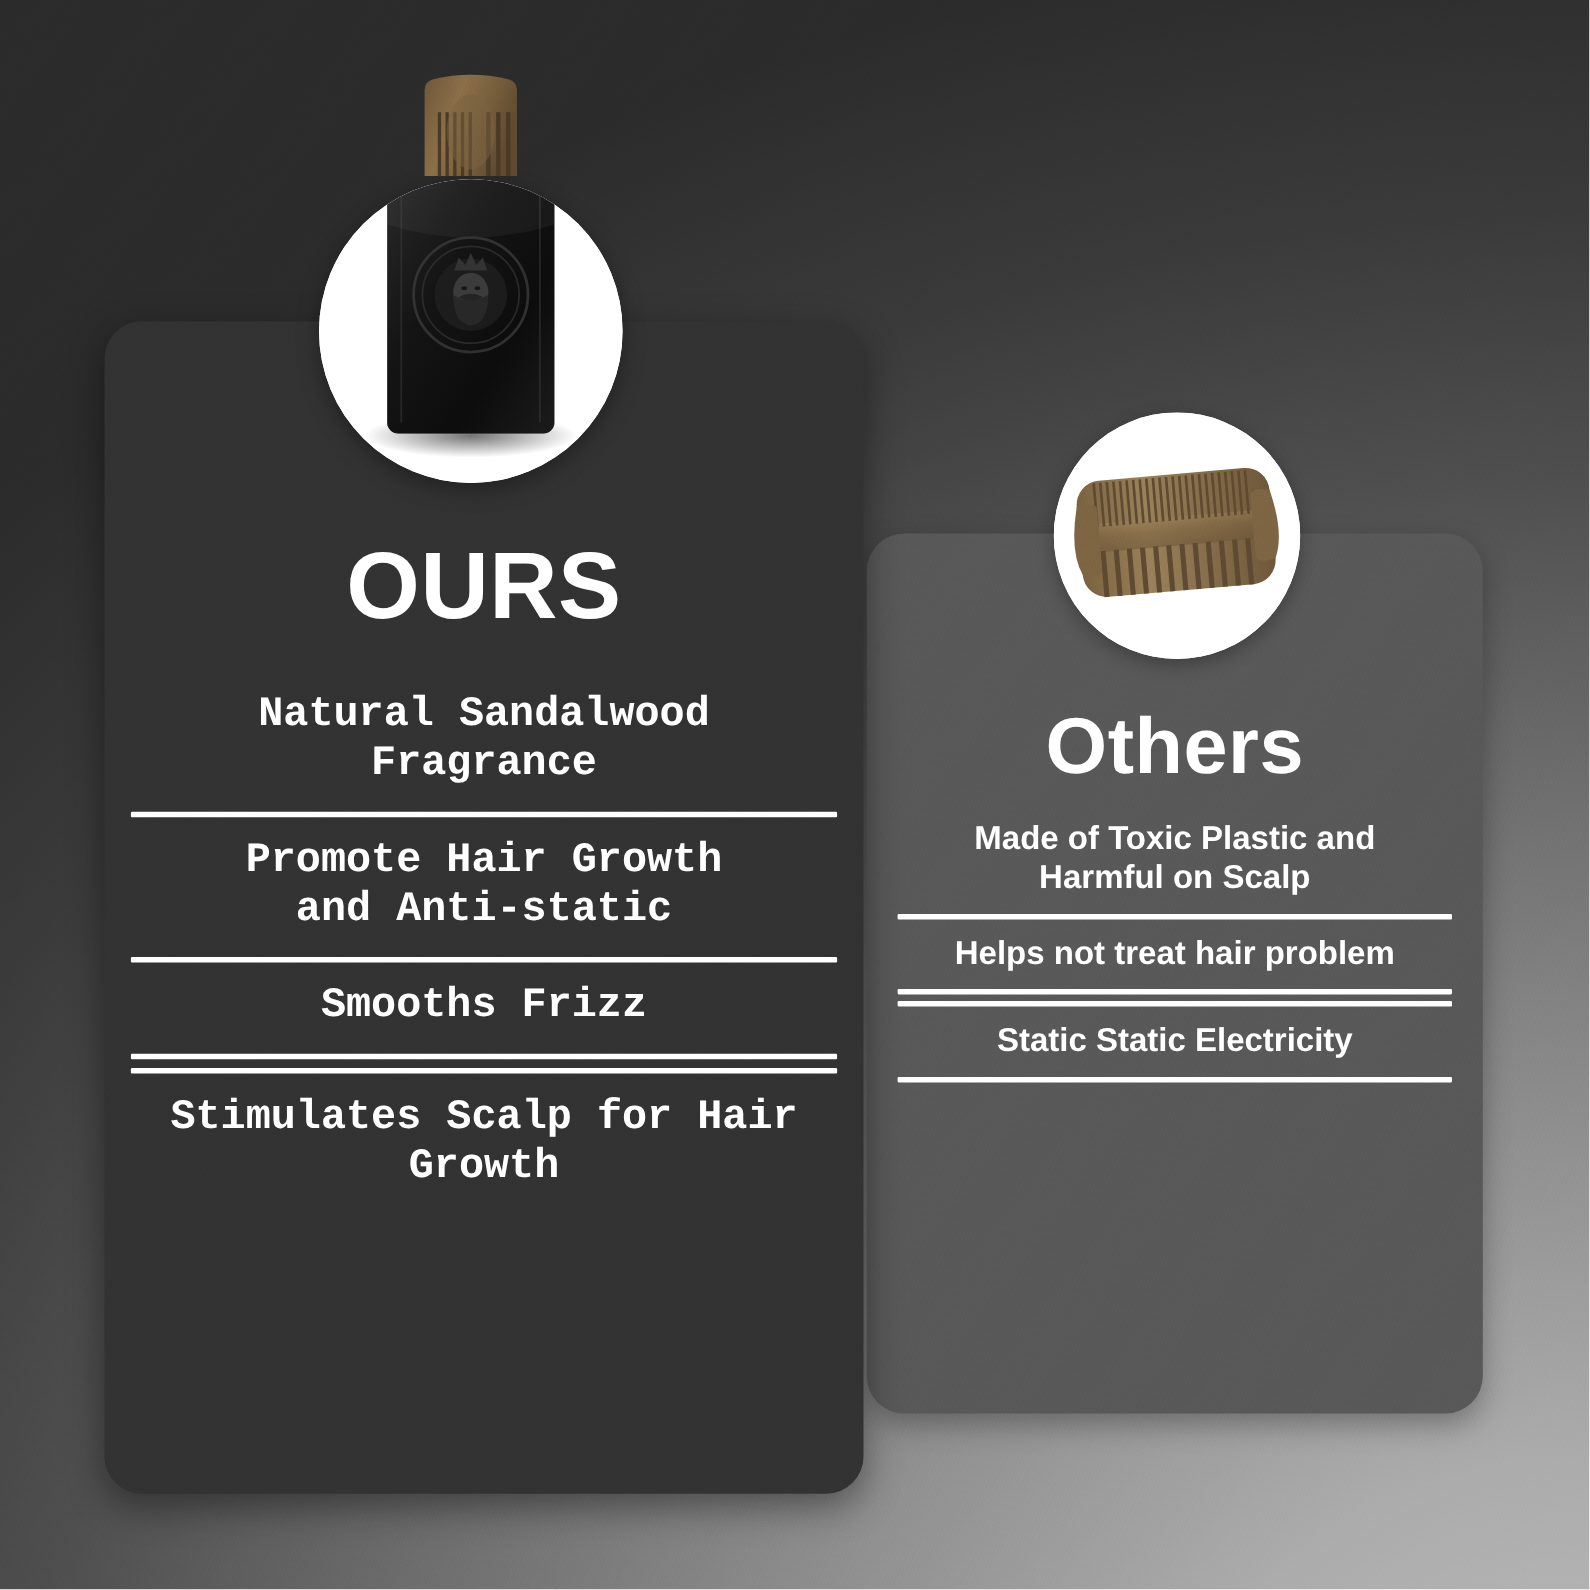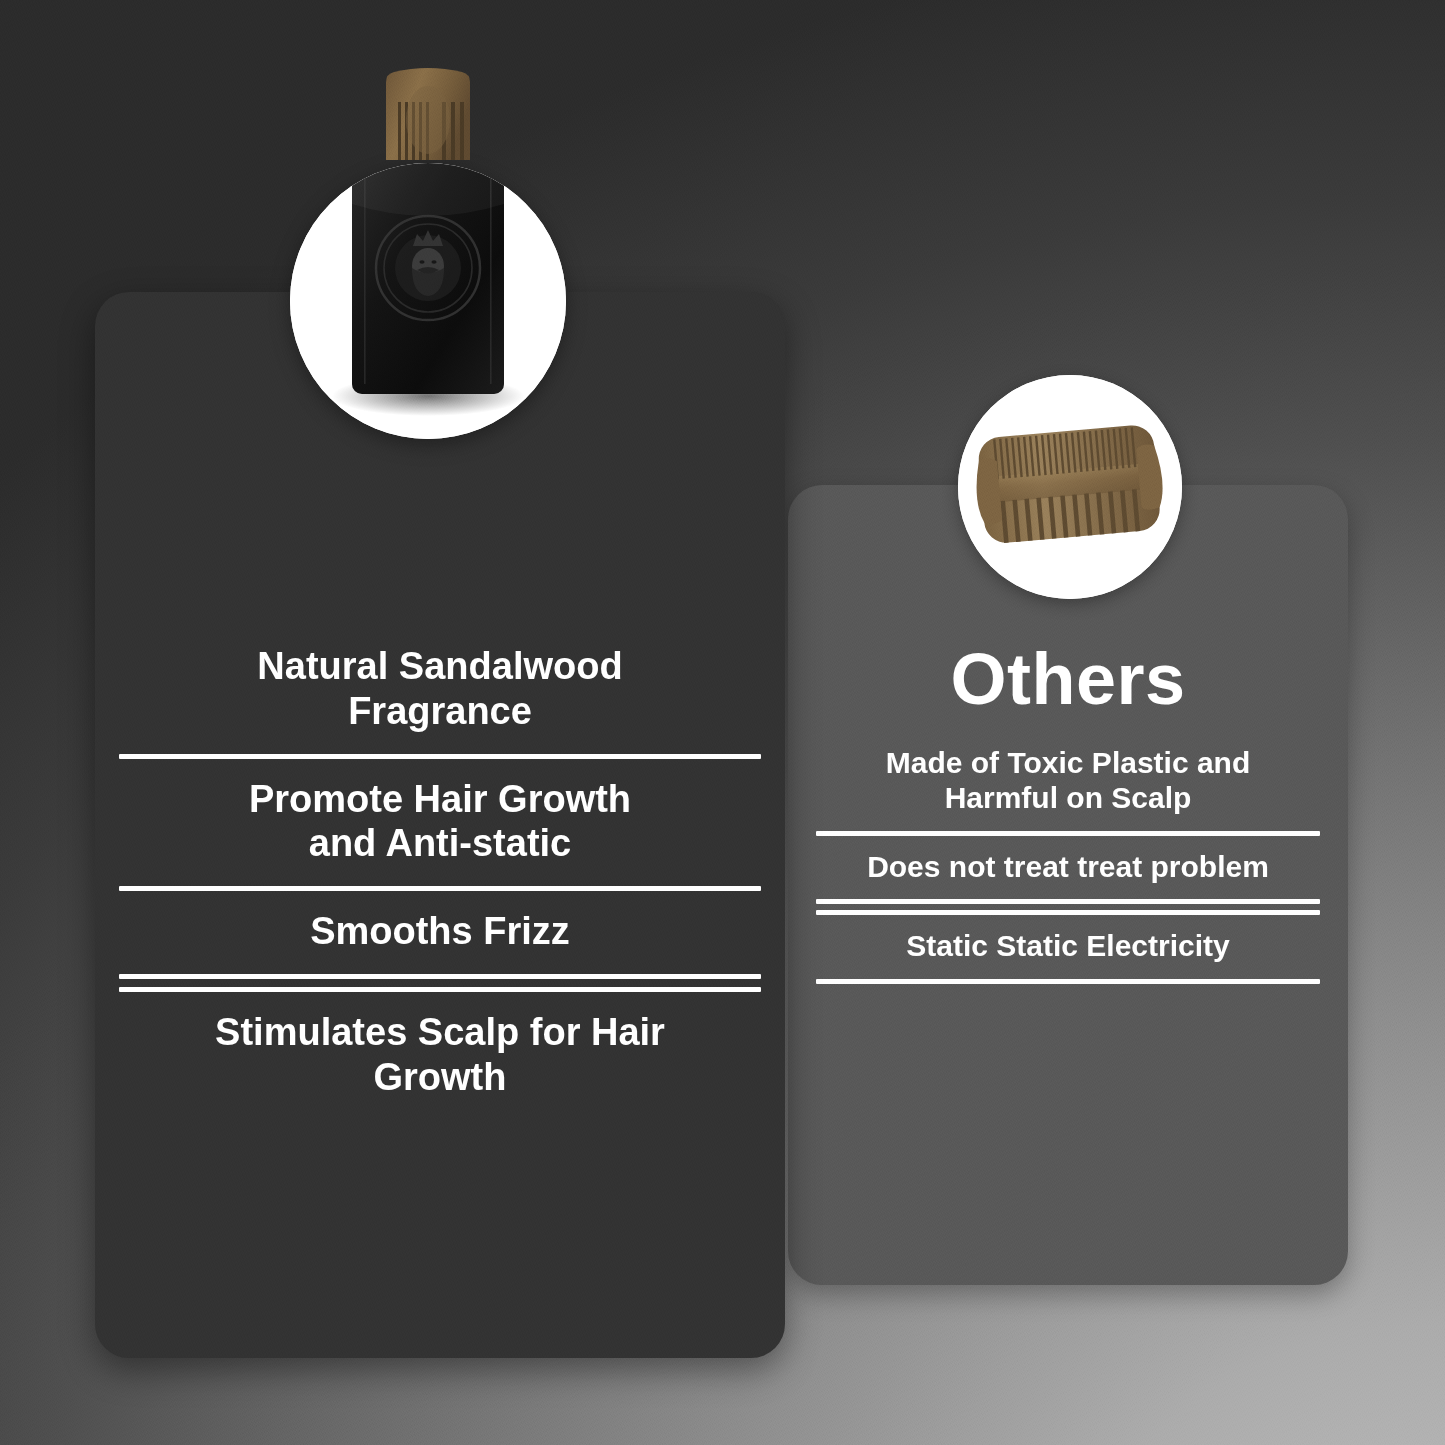--- a/index.html
+++ b/index.html
@@ -105,21 +105,21 @@
   #heading-ours   { top: 198px; font-size: 86px; }
   #heading-others { top: 158px; font-size: 72px; }
 
   
   .feature-list {
     position: absolute;
     left: 0; right: 0;
     display: flex;
     flex-direction: column;
   }
-  #list-ours   { top: 338px; padding: 0 24px; }
+  #list-ours   { top: 322px; padding: 0 24px; font-family: Liberation Mono, monospace; }
   #list-others { top: 250px; padding: 0 28px; }
 
   .feature-item {
     color: #ffffff;
     text-align: center;
     font-weight: 700;
     line-height: 1.18;
     white-space: pre-line;
   }
   #list-ours .feature-item   { font-size: 38px; padding: 14px 0 16px; }
@@ -141,21 +141,21 @@
   <div class="panel" id="panel-others">
 
     <div class="heading" id="heading-others">Others</div>
 
     <div class="feature-list" id="list-others">
 
       <div class="feature-item">Made of Toxic Plastic and
 Harmful on Scalp</div>
       <div class="divider"></div>
 
-      <div class="feature-item">Does not treat treat problem</div>
+      <div class="feature-item">Helps not treat hair problem</div>
       <div class="divider"></div>
 
       <div class="divider"></div>
 
       <div class="feature-item">Static Static Electricity</div>
       <div class="divider"></div>
 
     </div>
   </div>
 
@@ -222,20 +222,21 @@
         </g>
 
         <path d="M24 78 q-10 40 0 62 q14 4 18 -2 v-58 q-6 -6 -18 -2z" fill="#7d6442"></path>
         <path d="M200 78 q10 40 0 62 q-14 4 -18 -2 v-58 q6 -6 18 -2z" fill="#7d6442"></path>
       </g>
     </svg>
   </div>
 
   <div class="panel" id="panel-ours">
 
+    <div class="heading" id="heading-ours">OURS</div>
 
     <div class="feature-list" id="list-ours">
 
       <div class="feature-item">Natural Sandalwood
 Fragrance</div>
       <div class="divider"></div>
 
       <div class="feature-item">Promote Hair Growth
 and Anti-static</div>
       <div class="divider"></div>

